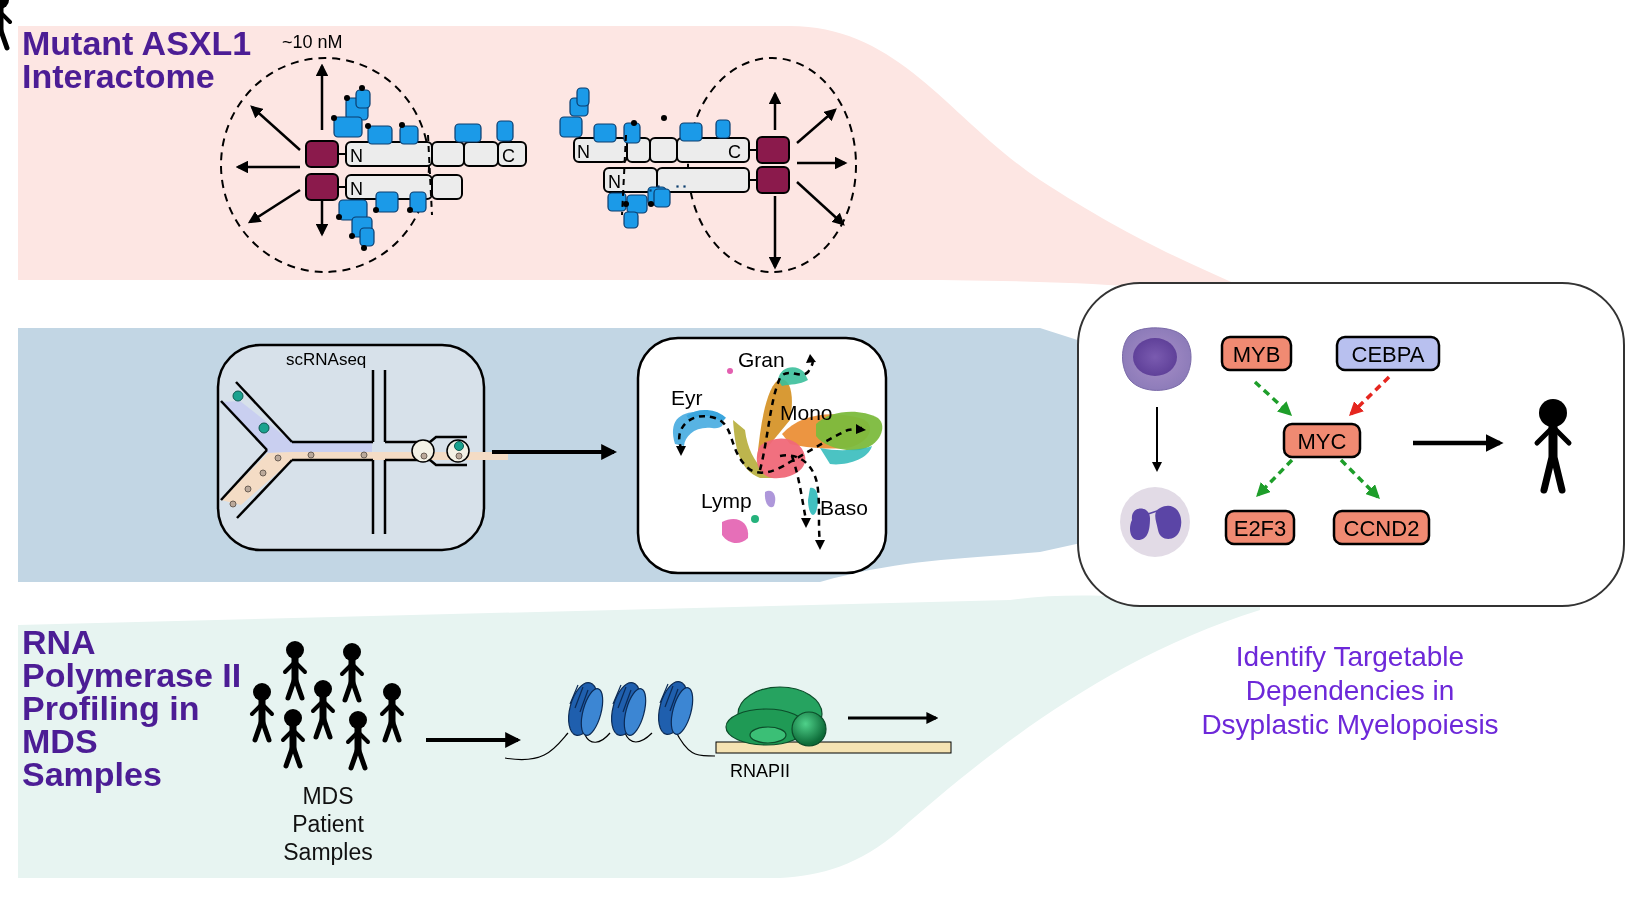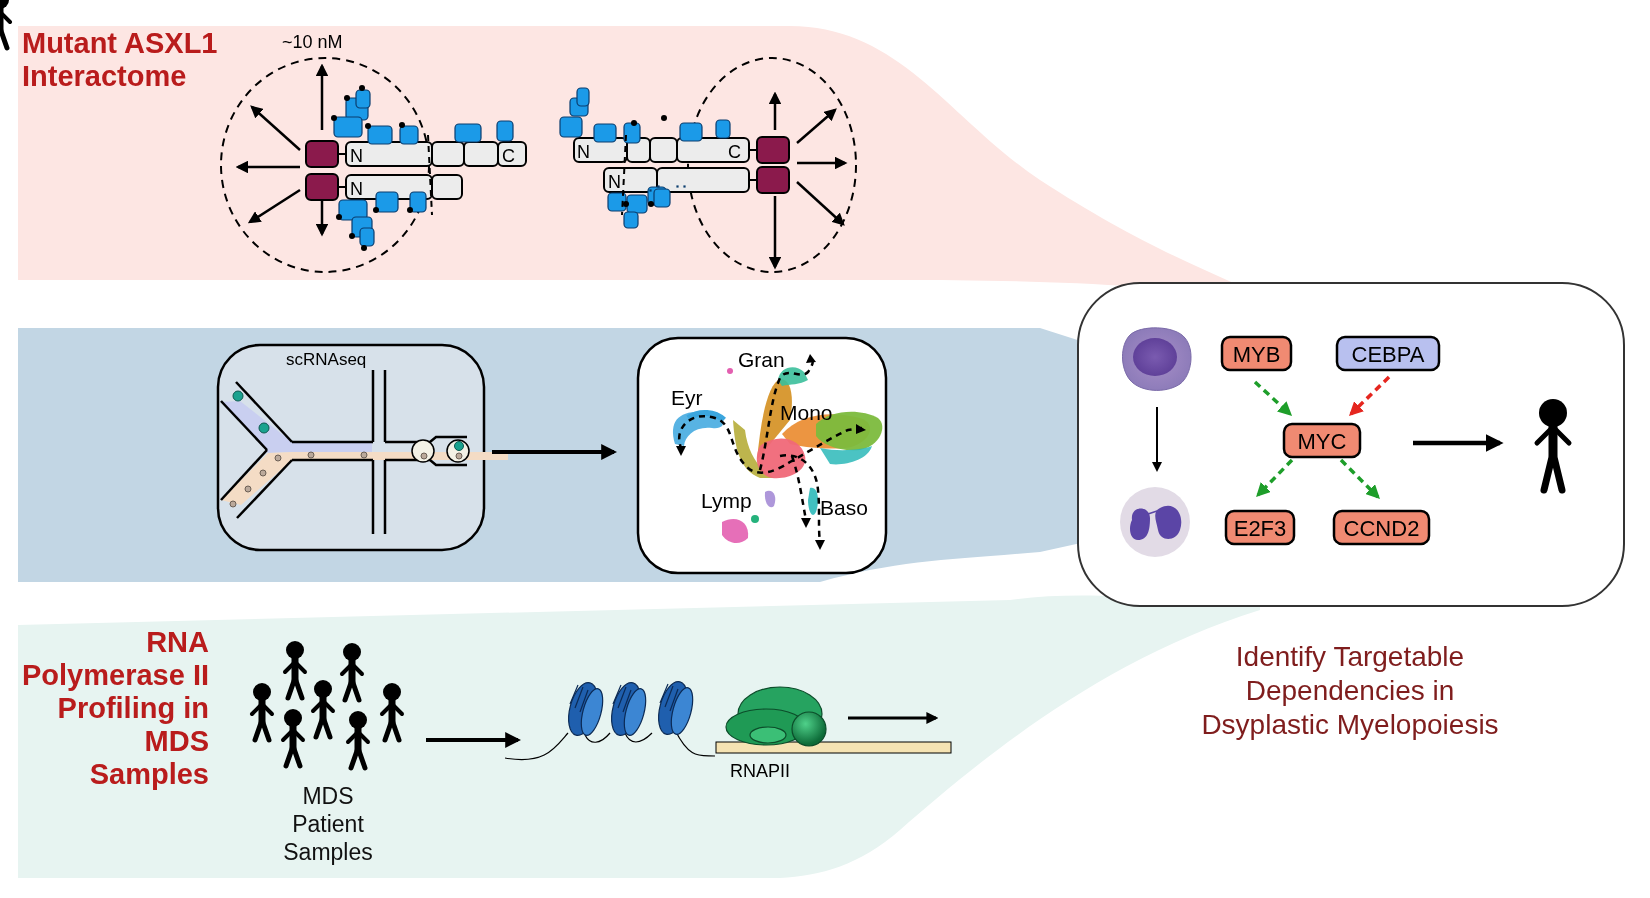--- a/index.html
+++ b/index.html
@@ -1,18 +1,18 @@
 <!DOCTYPE html>
 <html><head>
 <meta charset="utf-8">
 <style>
   html, body { margin: 0; padding: 0; background: #ffffff; }
   body { width: 1650px; height: 898px; position: relative; overflow: hidden; font-family: "Liberation Sans", sans-serif; }
   #stage { position: absolute; left: 0; top: 0; width: 1650px; height: 898px; }
-  .title { position: absolute; font-family: "Liberation Sans", sans-serif; font-weight: bold; font-size: 29px; line-height: 33px; color: #b91c1c; white-space: pre-line; }
+  .title { position: absolute; font-family: "Liberation Sans", sans-serif; font-weight: bold; font-size: 34px; line-height: 33px; color: #4c1d95; white-space: pre-line; }
   .label { position: absolute; font-family: "Liberation Sans", sans-serif; font-size: 22px; color: #111; white-space: pre-line; text-align: center; }
   svg text { font-family: "Liberation Sans", sans-serif; }
 </style>
 </head>
 <body>
 
 <div id="stage">
 <svg width="1650" height="898" viewBox="0 0 1650 898" xmlns="http://www.w3.org/2000/svg">
   <defs>
     <marker id="ah" viewBox="0 0 10 10" refX="8" refY="5" markerWidth="5" markerHeight="5" orient="auto-start-reverse">
@@ -311,24 +311,24 @@
       <line x1="1537" y1="443" x2="1553" y2="427" stroke-width="5"></line>
       <line x1="1569" y1="443" x2="1553" y2="427" stroke-width="5"></line>
       <line x1="1553" y1="453" x2="1544" y2="490" stroke-width="7"></line>
       <line x1="1553" y1="453" x2="1562" y2="490" stroke-width="7"></line>
     </g>
   </g>
 </svg>
 
 <div class="title" style="left:22px; top:27px;">Mutant ASXL1
 Interactome</div>
-<div class="title" style="left:22px; top:626px;text-align:right;">RNA
+<div class="title" style="left:22px; top:626px;">RNA
 Polymerase II
 Profiling in
 MDS
 Samples</div>
 <div class="label" style="left:258px; top:782px; width:140px; line-height:28px; font-size:23px;">MDS
 Patient
 Samples</div>
-<div class="label" style="left:1150px; top:640px; width:400px; line-height:34px; font-size:28px; color:#7f1d1d;">Identify Targetable
+<div class="label" style="left:1150px; top:640px; width:400px; line-height:34px; font-size:28px; color:#6d28d9;">Identify Targetable
 Dependencies in
 Dsyplastic Myelopoiesis</div>
 </div>
 
 </body></html>

